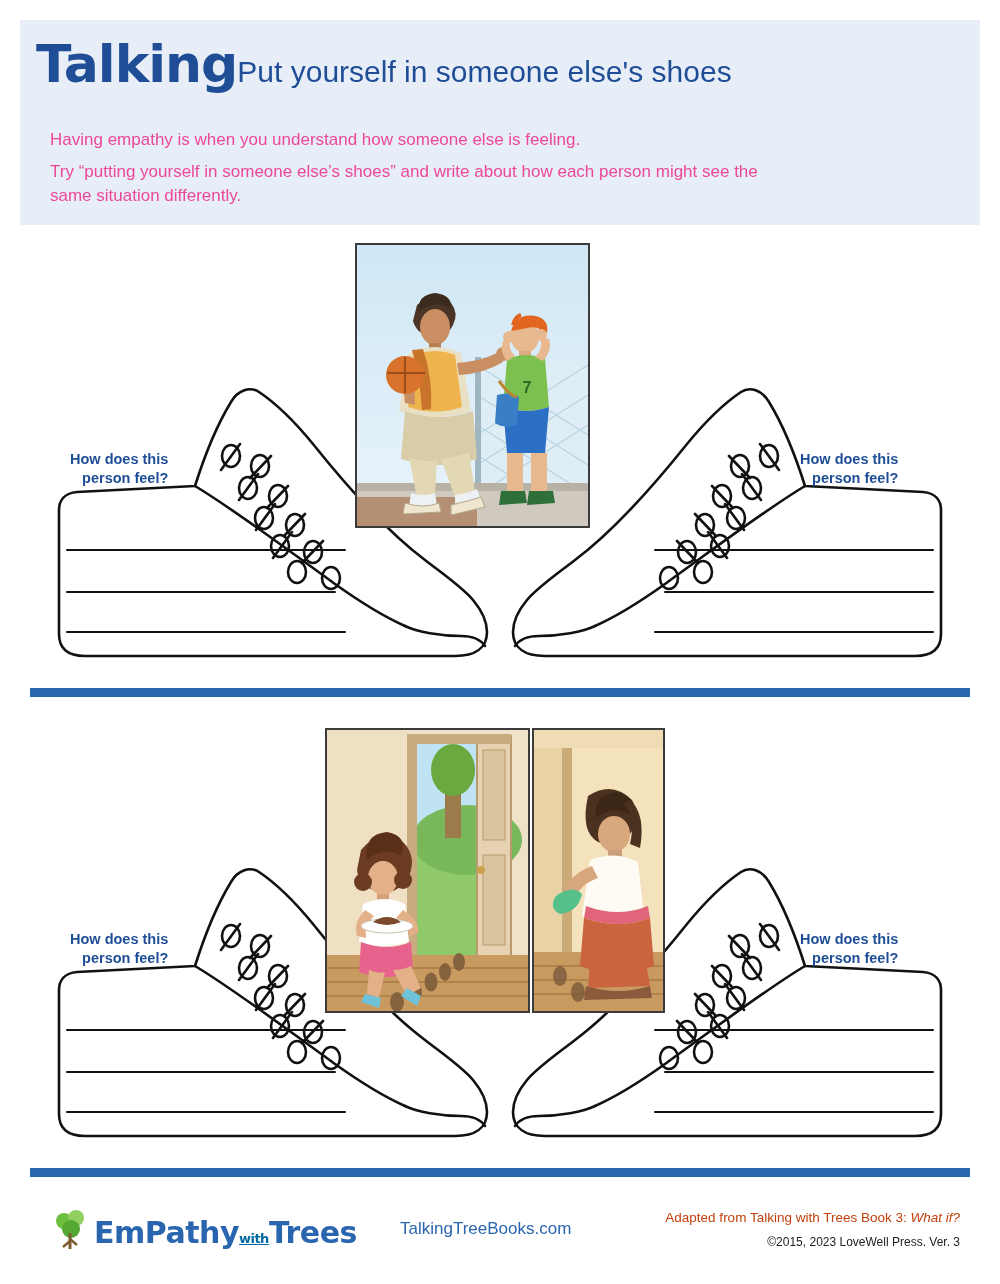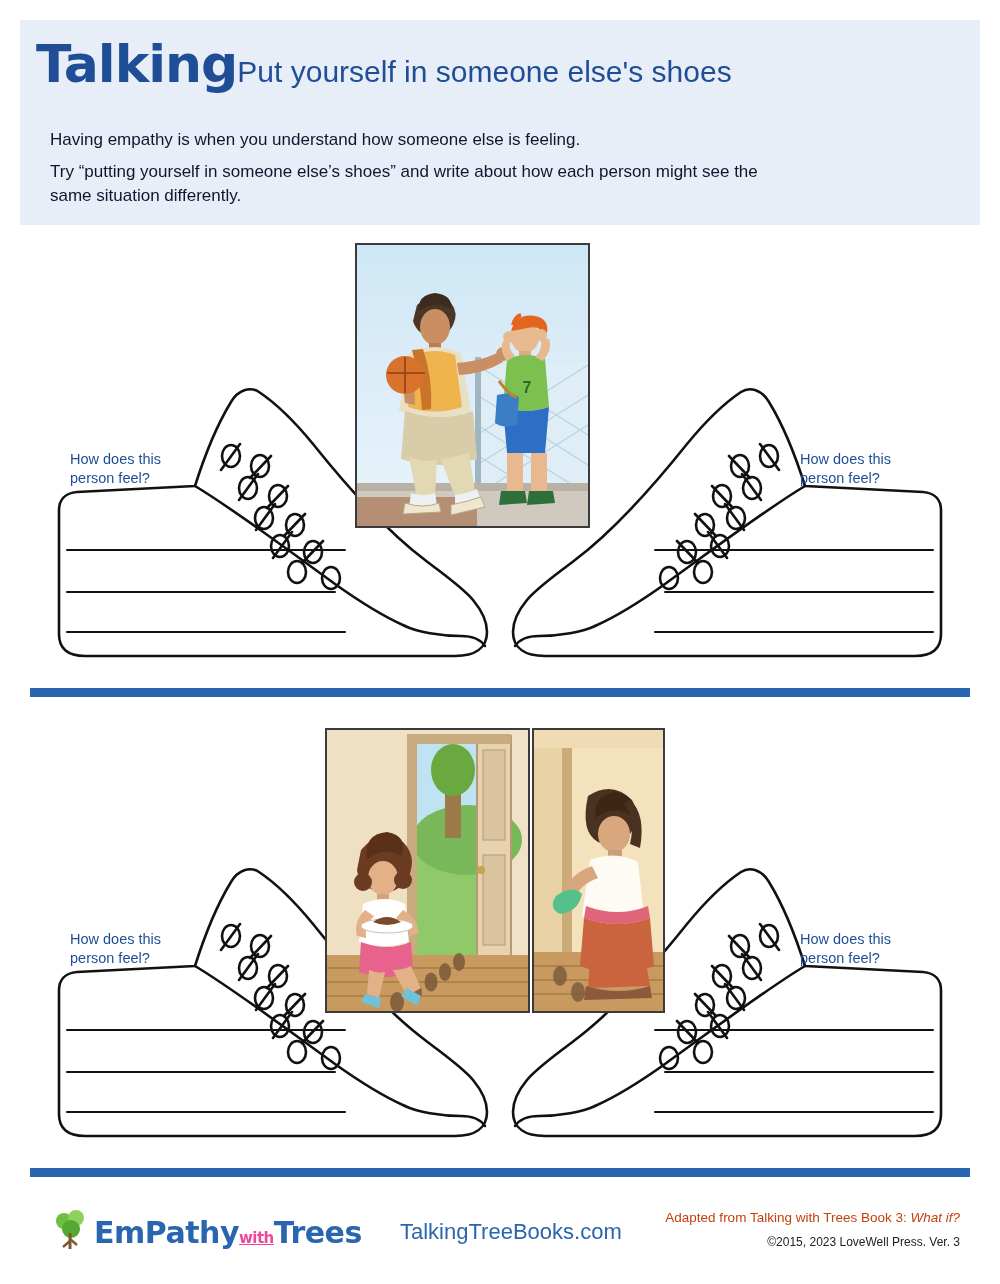--- a/index.html
+++ b/index.html
@@ -37,21 +37,21 @@
   .title-sub {
     font-size: 30px;
     color: #1f4e96;
     line-height: 1;
   }
   .intro {
     position: absolute;
     left: 50px;
     width: 740px;
     font-size: 17px;
-    color: #0f172a;
+    color: #ec4899;
     line-height: 1.42;
   }
   .intro-1 { top: 128px; }
   .intro-2 { top: 160px; }
 
   
   .section {
     position: absolute;
     left: 0;
     width: 1000px;
@@ -68,24 +68,25 @@
   }
   .divider-1 { top: 688px; }
   .divider-2 { top: 1168px; }
 
   
   .shoe { position: absolute; }
   .shoe svg { display: block; }
   .shoe-label {
     position: absolute;
     font-size: 14.5px;
-    font-weight: normal;
+    font-weight: bold;
     color: #1f4e96;
     line-height: 1.28;
     white-space: pre-line;
+    text-align: right;
   }
 
   
   .photo {
     position: absolute;
     border: 2px solid #3b3b3b;
     overflow: hidden;
     background: #cfe4f2;
   }
   .photo svg { display: block; }
@@ -97,25 +98,25 @@
     left: 52px; top: 14px;
     display: flex; align-items: center;
   }
   .logo-text {
     font-family: "DejaVu Sans", sans-serif;
     font-size: 30px;
     font-weight: bold;
     color: #2a66b0;
     letter-spacing: -0.5px;
   }
-  .logo-text .with { font-size: 15px; color: #ec4899; text-decoration: underline; }
+  .logo-text .with { font-size: 13px; color: #0369a1; text-decoration: underline; }
   .site-link {
     position: absolute;
     left: 400px; top: 24px;
-    font-size: 22px;
+    font-size: 17px;
     color: #2a66b0;
   }
   .credit-1 {
     position: absolute;
     right: 40px; top: 15px;
     font-size: 13.5px;
     color: #c2410c;
     text-align: right;
   }
   .credit-1 em { font-style: italic; }

